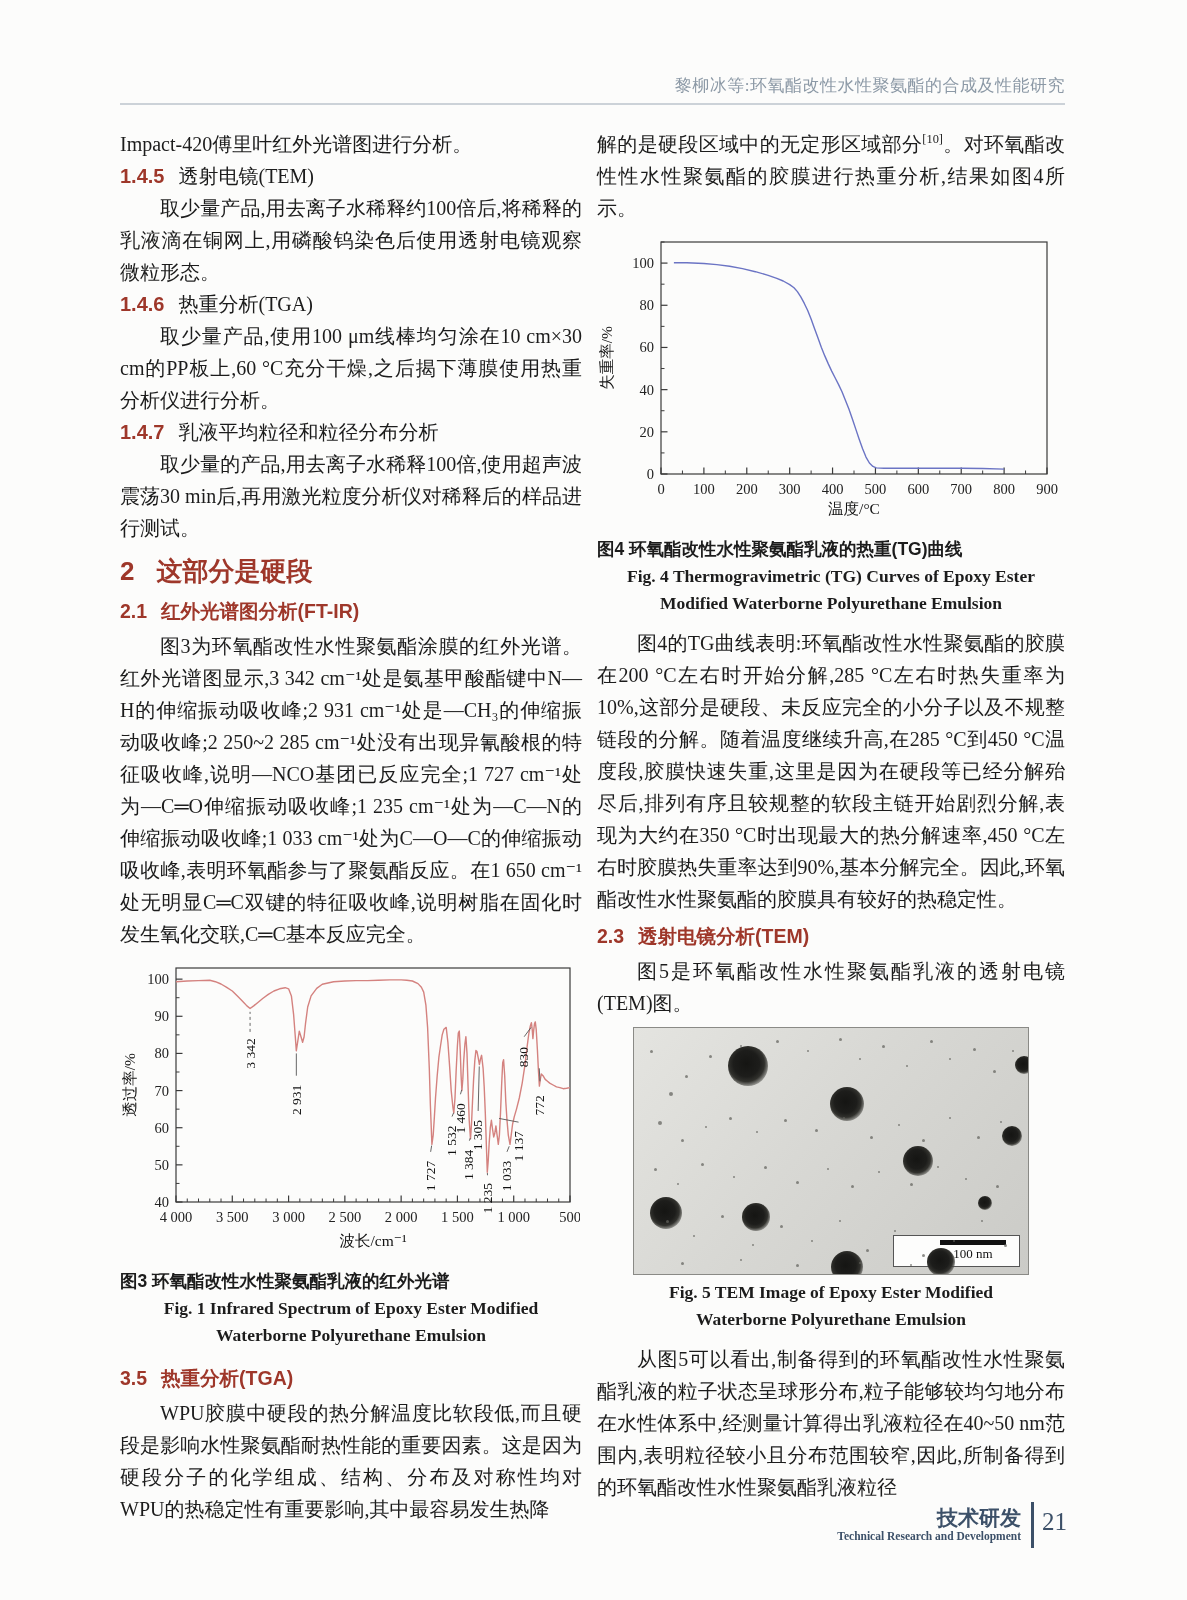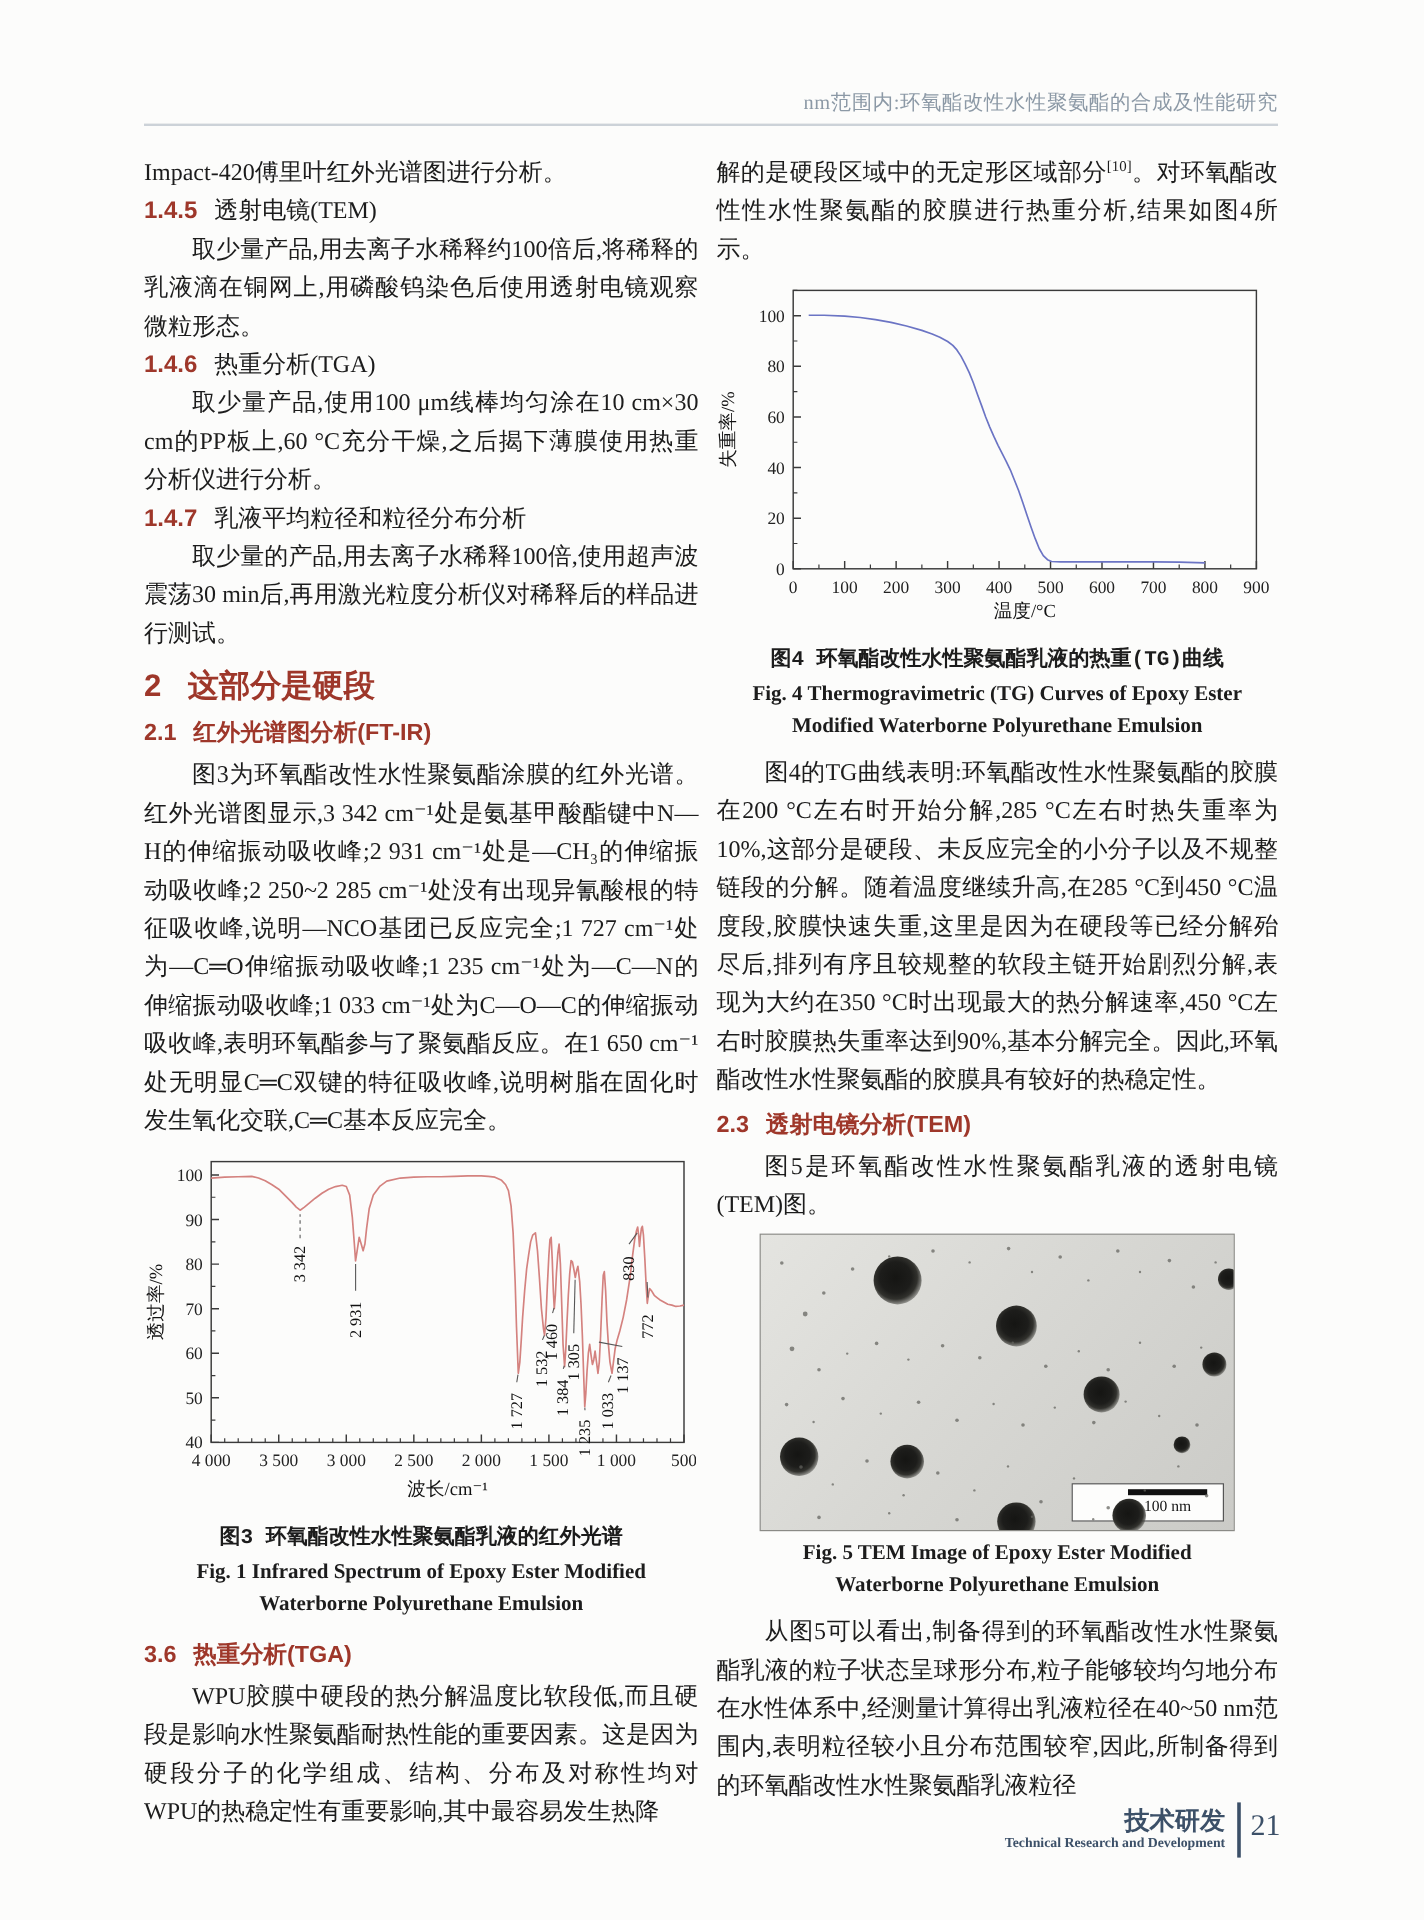--- a/index.html
+++ b/index.html
@@ -33,43 +33,43 @@
   .subhead{line-height:32px;white-space:nowrap;}
   .subhead .num{color:#9e372a;font-family:"Liberation Sans","DejaVu Sans",sans-serif;font-weight:bold;margin-right:14px;}
   .h2big{color:#9e372a;font-family:"Liberation Sans","DejaVu Sans",sans-serif;font-weight:bold;
          font-size:26px;line-height:30px;margin:12px 0 10px 0;}
   .h2big .num{margin-right:22px;}
   .hred{color:#9e372a;font-family:"Liberation Sans","DejaVu Sans",sans-serif;font-weight:bold;
         font-size:19.5px;line-height:30px;margin:6px 0 4px 0;}
   .hred .num{margin-right:14px;}
   
   .figure{margin:6px 0 2px 0;}
-  .cap-zh{font-family:Liberation Mono, monospace;font-weight:bold;font-size:17.5px;
-          line-height:28px;text-align:center;text-indent:0;margin-top:4px;}
+  .cap-zh{font-family:Liberation Sans, sans-serif;font-weight:bold;font-size:17.5px;
+          line-height:28px;text-align:left;text-indent:0;margin-top:4px;}
   .cap-en{font-weight:bold;font-size:17.5px;line-height:27px;text-align:center;text-indent:0;padding:0 28px;}
   
   .tem{position:relative;width:394px;height:246px;margin:8px auto 4px auto;
        background:linear-gradient(130deg,#e4e4e0 0%,#d8d8d4 45%,#cbcbc7 100%);
        border:1px solid #8a8a86;overflow:hidden;}
   .tem-particle{position:absolute;border-radius:50%;
        background:radial-gradient(circle at 46% 44%, #151513 0%, #1d1d1b 42%, #31312d 58%, rgba(105,105,100,.55) 74%, rgba(190,190,185,0) 100%);
        filter:blur(.6px);}
   .tem-speck{position:absolute;border-radius:50%;background:#63635e;opacity:.72;filter:blur(.4px);}
   .tem-scale{position:absolute;right:8px;bottom:7px;width:92px;height:30px;background:#fdfdfc;
        border:1px solid #555;display:flex;flex-direction:column;align-items:center;justify-content:flex-start;padding-left:33px;}
   .tem-scale-bar{width:66px;height:5px;background:#111;margin-top:4px;}
   .tem-scale-label{font-size:13px;line-height:17px;color:#111;}
   svg text{font-family:"Liberation Serif","DejaVu Serif",serif;}
 </style>
 </head>
 <body>
 
 <div class="page">
 
-  <div class="running-head">nm范围内:环氧酯改性水性聚氨酯的合成及性能研究</div>
+  <div class="running-head">黎柳冰等:环氧酯改性水性聚氨酯的合成及性能研究</div>
   <div class="head-rule"></div>
 
   <div class="col col-left">
     <p>Impact-420傅里叶红外光谱图进行分析。</p>
 
     <div class="subhead">
       <span class="num">1.4.5</span><span>透射电镜(TEM)</span>
     </div>
     <p class="indent">取少量产品,用去离子水稀释约100倍后,将稀释的乳液滴在铜网上,用磷酸钨染色后使用透射电镜观察微粒形态。</p>
 
@@ -183,21 +183,21 @@
           <line x1="404.1834285714286" y1="80.7142857142857" x2="411.05028571428574" y2="71.42857142857142" stroke="#555" stroke-width="0.9"></line>
           <text x="424.44342857142857" y="149.42857142857144" text-anchor="middle" font-size="13.5" fill="#111" transform="rotate(-90 424.44342857142857 149.42857142857144)">772</text>
           <line x1="419.94342857142857" y1="125.28571428571428" x2="419.26800000000003" y2="112.2857142857143" stroke="#555" stroke-width="0.9"></line>
           <text x="253" y="290" text-anchor="middle" font-size="15.5" fill="#111">波长/cm⁻¹</text>
           <text x="15" y="129" text-anchor="middle" font-size="15.5" fill="#111" transform="rotate(-90 15 129)">透过率/%</text>
         </svg></div>
     <p class="cap-zh">图3  环氧酯改性水性聚氨酯乳液的红外光谱</p>
     <p class="cap-en">Fig. 1  Infrared Spectrum of Epoxy Ester Modified Waterborne Polyurethane Emulsion</p>
 
     <div class="hred" style="margin-top:14px;">
-      <span class="num">3.6</span><span>热重分析(TGA)</span>
+      <span class="num">3.5</span><span>热重分析(TGA)</span>
     </div>
     <p class="indent">WPU胶膜中硬段的热分解温度比软段低,而且硬段是影响水性聚氨酯耐热性能的重要因素。这是因为硬段分子的化学组成、结构、分布及对称性均对WPU的热稳定性有重要影响,其中最容易发生热降</p>
   </div>
 
   <div class="col col-right">
     <p><span>解的是硬段区域中的无定形区域部分</span><sup>[10]</sup><span>。对环氧酯改性性水性聚氨酯的胶膜进行热重分析,结果如图4所示。</span></p>
 
     <div class="figure" id="chart-tg"><svg width="462" height="292" viewBox="0 0 462 292">
           <rect x="64" y="12" width="386" height="232" fill="none" stroke="#3a3a3a" stroke-width="1.2"></rect>
           <line x1="85.44444444444444" y1="244" x2="85.44444444444444" y2="240.5" stroke="#3a3a3a" stroke-width="1"></line>

